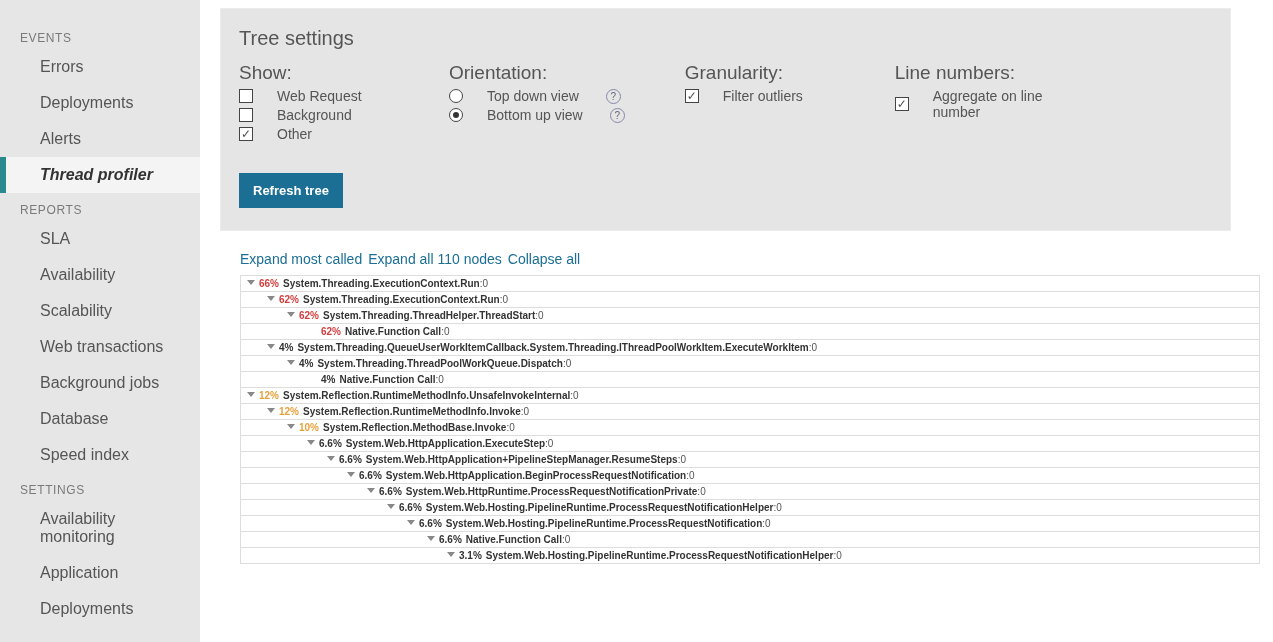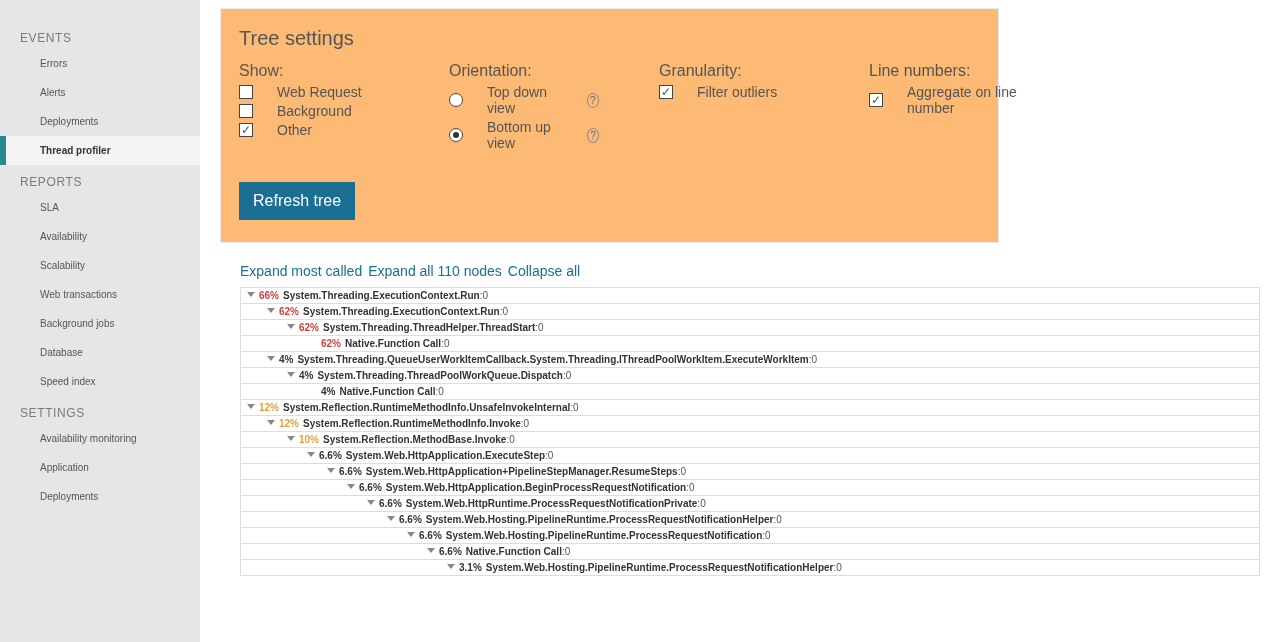--- a/index.html
+++ b/index.html
@@ -21,61 +21,62 @@
   }
   .sidebar .section-title {
     color: #7a7a7a;
     font-size: 12px;
     letter-spacing: 0.6px;
     padding: 10px 20px 4px;
   }
   .sidebar .side-item {
     padding: 9px 20px 9px 40px;
     color: #555;
-    font-size: 10px;
+    font-size: 16px;
     cursor: pointer;
     position: relative;
   }
   .sidebar .side-item.active {
     background: #f4f4f4;
     font-weight: 700;
     color: #333;
+    font-style: italic;
   }
   .sidebar .side-item.active::before {
     content: "";
     position: absolute;
     left: 0; top: 0; bottom: 0;
     width: 6px;
     background: #2a8a8f;
   }
 
   .main {
     flex: 1;
     padding: 0 0 0 20px;
     overflow: hidden;
   }
 
   .settings-panel {
-    background: #fdba74;
+    background: #e5e5e5;
     border: 1px solid #ececec;
     padding: 18px 18px 22px 18px;
     margin-top: 8px;
-    width: 779px;
+    width: 1011px;
   }
   .settings-panel h2 {
     font-size: 20px;
     font-weight: 400;
     color: #555;
     margin-bottom: 12px;
   }
   .settings-cols { display: flex; gap: 60px; }
   .settings-col { min-width: 150px; }
   .settings-col .col-title {
     color: #555;
-    font-size: 16px;
+    font-size: 19px;
     margin-bottom: 4px;
   }
   .opt-row {
     display: flex; align-items: center;
     gap: 24px;
     font-size: 14px;
     color: #555;
     margin: 3px 0;
     cursor: pointer;
   }
@@ -104,22 +105,23 @@
     text-align: center;
     display: inline-block;
     margin-left: 3px;
   }
   .refresh-btn {
     margin-top: 28px;
     background: #1b6e94;
     color: #fff;
     border: none;
     padding: 10px 14px;
-    font-size: 16px;
+    font-size: 13px;
     cursor: pointer;
+    font-weight: bold;
   }
 
   .tree-controls {
     margin: 20px 0 8px 20px;
     display: flex;
     gap: 6px;
     font-size: 14px;
   }
   .tree-controls a { color: #1b6e94; cursor: pointer; }
 
@@ -154,22 +156,22 @@
   .pct-red { color: #d13e3e; }
   .pct-orange { color: #e6a13b; }
   .pct-dark { color: #333; }
 </style>
 </head>
 <body>
 
 <div class="sidebar" id="sidebar">
     <div class="section-title">EVENTS</div>
     <div class="side-item">Errors</div>
+    <div class="side-item">Deployments</div>
     <div class="side-item">Alerts</div>
-    <div class="side-item">Deployments</div>
     <div class="side-item active">Thread profiler</div>
     <div class="section-title">REPORTS</div>
     <div class="side-item">SLA</div>
     <div class="side-item">Availability</div>
     <div class="side-item">Scalability</div>
     <div class="side-item">Web transactions</div>
     <div class="side-item">Background jobs</div>
     <div class="side-item">Database</div>
     <div class="side-item">Speed index</div>
     <div class="section-title">SETTINGS</div>

